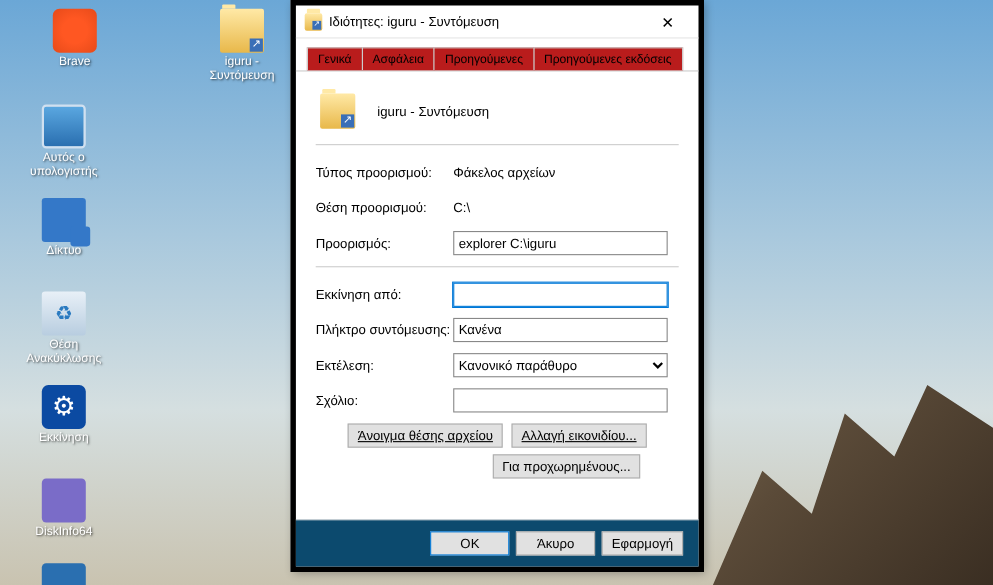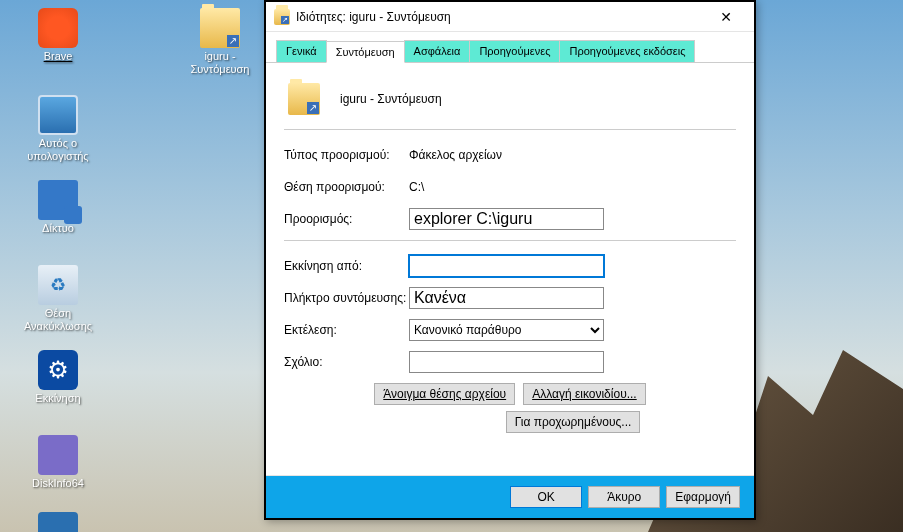--- a/index.html
+++ b/index.html
@@ -1,50 +1,50 @@
 <!DOCTYPE html>
 <html><head>
 <meta charset="utf-8">
 <style>
 * { box-sizing: border-box; margin: 0; padding: 0; font-family: "Segoe UI", Tahoma, sans-serif; font-size: 12px; }
 body { width: 903px; height: 532px; overflow: hidden; position: relative; background: linear-gradient(to bottom, #6ba7d6 0%, #a8c8dd 40%, #d5dfe0 70%, #c9c3b0 100%); }
 .mountains { position: absolute; bottom: 0; right: 0; width: 300px; height: 260px; background: linear-gradient(135deg, #8a7a5c 0%, #5a4a38 50%, #3a2e22 100%); clip-path: polygon(15% 100%, 30% 60%, 45% 75%, 55% 40%, 70% 55%, 80% 30%, 100% 45%, 100% 100%); }
 .desktop-icon { position: absolute; width: 80px; text-align: center; cursor: pointer; }
 .desktop-icon .ico { width: 40px; height: 40px; margin: 0 auto 2px; }
 .desktop-icon .lbl { color: #fff; font-size: 11px; text-shadow: 1px 1px 2px rgba(0,0,0,.7); line-height: 1.2; }
-.di-brave { top: 8px; left: 18px; text-decoration: underline; }
+.di-brave { top: 8px; left: 28px; }
 .di-iguru { top: 8px; left: 180px; }
 .di-pc { top: 95px; left: 18px; }
 .di-net { top: 180px; left: 18px; }
 .di-bin { top: 265px; left: 18px; }
 .di-settings { top: 350px; left: 18px; }
 .di-disk { top: 435px; left: 18px; }
 .di-other { top: 512px; left: 18px; }
 
-.dialog { position: absolute; top: 0; left: 264px; width: 492px; height: 520px; background: #fff; border: 2px solid #000000; box-shadow: 2px 2px 8px rgba(0,0,0,.3); }
+.dialog { position: absolute; top: 0; left: 264px; width: 376px; height: 520px; background: #fff; border: 5px solid #000000; box-shadow: 2px 2px 8px rgba(0,0,0,.3); }
 .titlebar { height: 30px; display: flex; align-items: center; padding: 0 8px; border-bottom: 1px solid #e5e5e5; }
 .titlebar .ico-sm { width: 16px; height: 16px; margin-right: 6px; }
 .titlebar .title { flex: 1; font-size: 12px; }
 .titlebar .close { width: 40px; height: 28px; text-align: center; line-height: 28px; font-size: 14px; cursor: pointer; }
 .tabs { display: flex; padding: 8px 10px 0; border-bottom: 1px solid #ccc; }
-.tab { padding: 4px 9px; border: 1px solid #ccc; border-bottom: none; background: #5eead4; margin-right: -1px; cursor: pointer; font-size: 11px; position: relative; }
+.tab { padding: 4px 9px; border: 1px solid #ccc; border-bottom: none; background: #b91c1c; margin-right: -1px; cursor: pointer; font-size: 11px; position: relative; }
 .tab.active { background: #fff; border-bottom: 1px solid #fff; top: 1px; }
 .body { padding: 12px 18px; }
 .hdr { display: flex; align-items: center; padding: 8px 0 14px; border-bottom: 1px solid #ccc; margin-bottom: 14px; }
 .hdr .ico-lg { width: 32px; height: 32px; margin-right: 20px; margin-left: 4px; }
 .row { display: flex; align-items: center; margin-bottom: 10px; min-height: 22px; }
 .row .k { width: 125px; font-size: 12px; }
 .row .v { flex: 1; font-size: 12px; }
-.row input[type=text] { width: 195px; height: 22px; padding: 0 4px; border: 1px solid #888; font-size: 16px; }
+.row input[type=text] { width: 195px; height: 22px; padding: 0 4px; border: 1px solid #888; font-size: 12px; }
 .row input.focused { border: 1px solid #0078d7; outline: 1px solid #0078d7; }
 .row select { width: 195px; height: 22px; border: 1px solid #888; font-size: 12px; background: #fff; }
 .sep { border-top: 1px solid #ccc; margin: 6px 0 14px; }
 .btnrow { display: flex; justify-content: flex-end; gap: 8px; margin-bottom: 6px; }
 .btn { min-width: 118px; height: 22px; border: 1px solid #adadad; background: #e1e1e1; font-size: 12px; cursor: pointer; padding: 0 8px; }
-.footer { position: absolute; bottom: 0; left: 0; right: 0; padding: 10px 14px; display: flex; justify-content: flex-end; gap: 6px; border-top: 1px solid #e5e5e5; background:#0ea5e9; }
+.footer { position: absolute; bottom: 0; left: 0; right: 0; padding: 10px 14px; display: flex; justify-content: flex-end; gap: 6px; border-top: 1px solid #e5e5e5; background:#0c4a6e; }
 .footer .btn { min-width: 72px; }
 .footer .btn.primary { border: 1px solid #0078d7; }
 
 
 .ic-folder { background: linear-gradient(to bottom, #ffe9a6, #e8b84a); border-radius: 2px; position: relative; }
 .ic-folder::before { content:''; position:absolute; top:-4px; left:2px; width:12px; height:4px; background:#ffe9a6; border-radius:1px 1px 0 0; }
 .ic-folder .arrow { position:absolute; bottom:1px; right:1px; width:12px; height:12px; background:#3a6fb7; color:#fff; font-size:10px; text-align:center; line-height:12px; }
 .ic-brave { background: radial-gradient(circle,#ff5722 40%,#e64a19 100%); border-radius:6px; }
 .ic-pc { background: linear-gradient(#5aa7e0,#2a6fb0); border-radius:4px; border:2px solid #d0e0f0; }
 .ic-net { background:#3478c8; border-radius:3px; position:relative; }
@@ -99,21 +99,20 @@
   <div class="titlebar">
     <div class="ico-sm ic-folder" style="position:relative;">
         <div class="arrow" style="width:8px;height:8px;font-size:7px;line-height:8px;">↗</div>
       </div>
     <div class="title">Ιδιότητες: iguru - Συντόμευση</div>
     <div class="close">✕</div>
   </div>
 
   <div class="tabs">
     <div class="tab">Γενικά</div>
-    <div class="tab active">Συντόμευση</div>
     <div class="tab">Ασφάλεια</div>
     <div class="tab">Προηγούμενες</div>
     <div class="tab">Προηγούμενες εκδόσεις</div>
   </div>
 
   <div class="body">
     <div class="hdr">
       <div class="ico-lg ic-folder" style="position:relative;">
           <div class="arrow">↗</div>
         </div>

